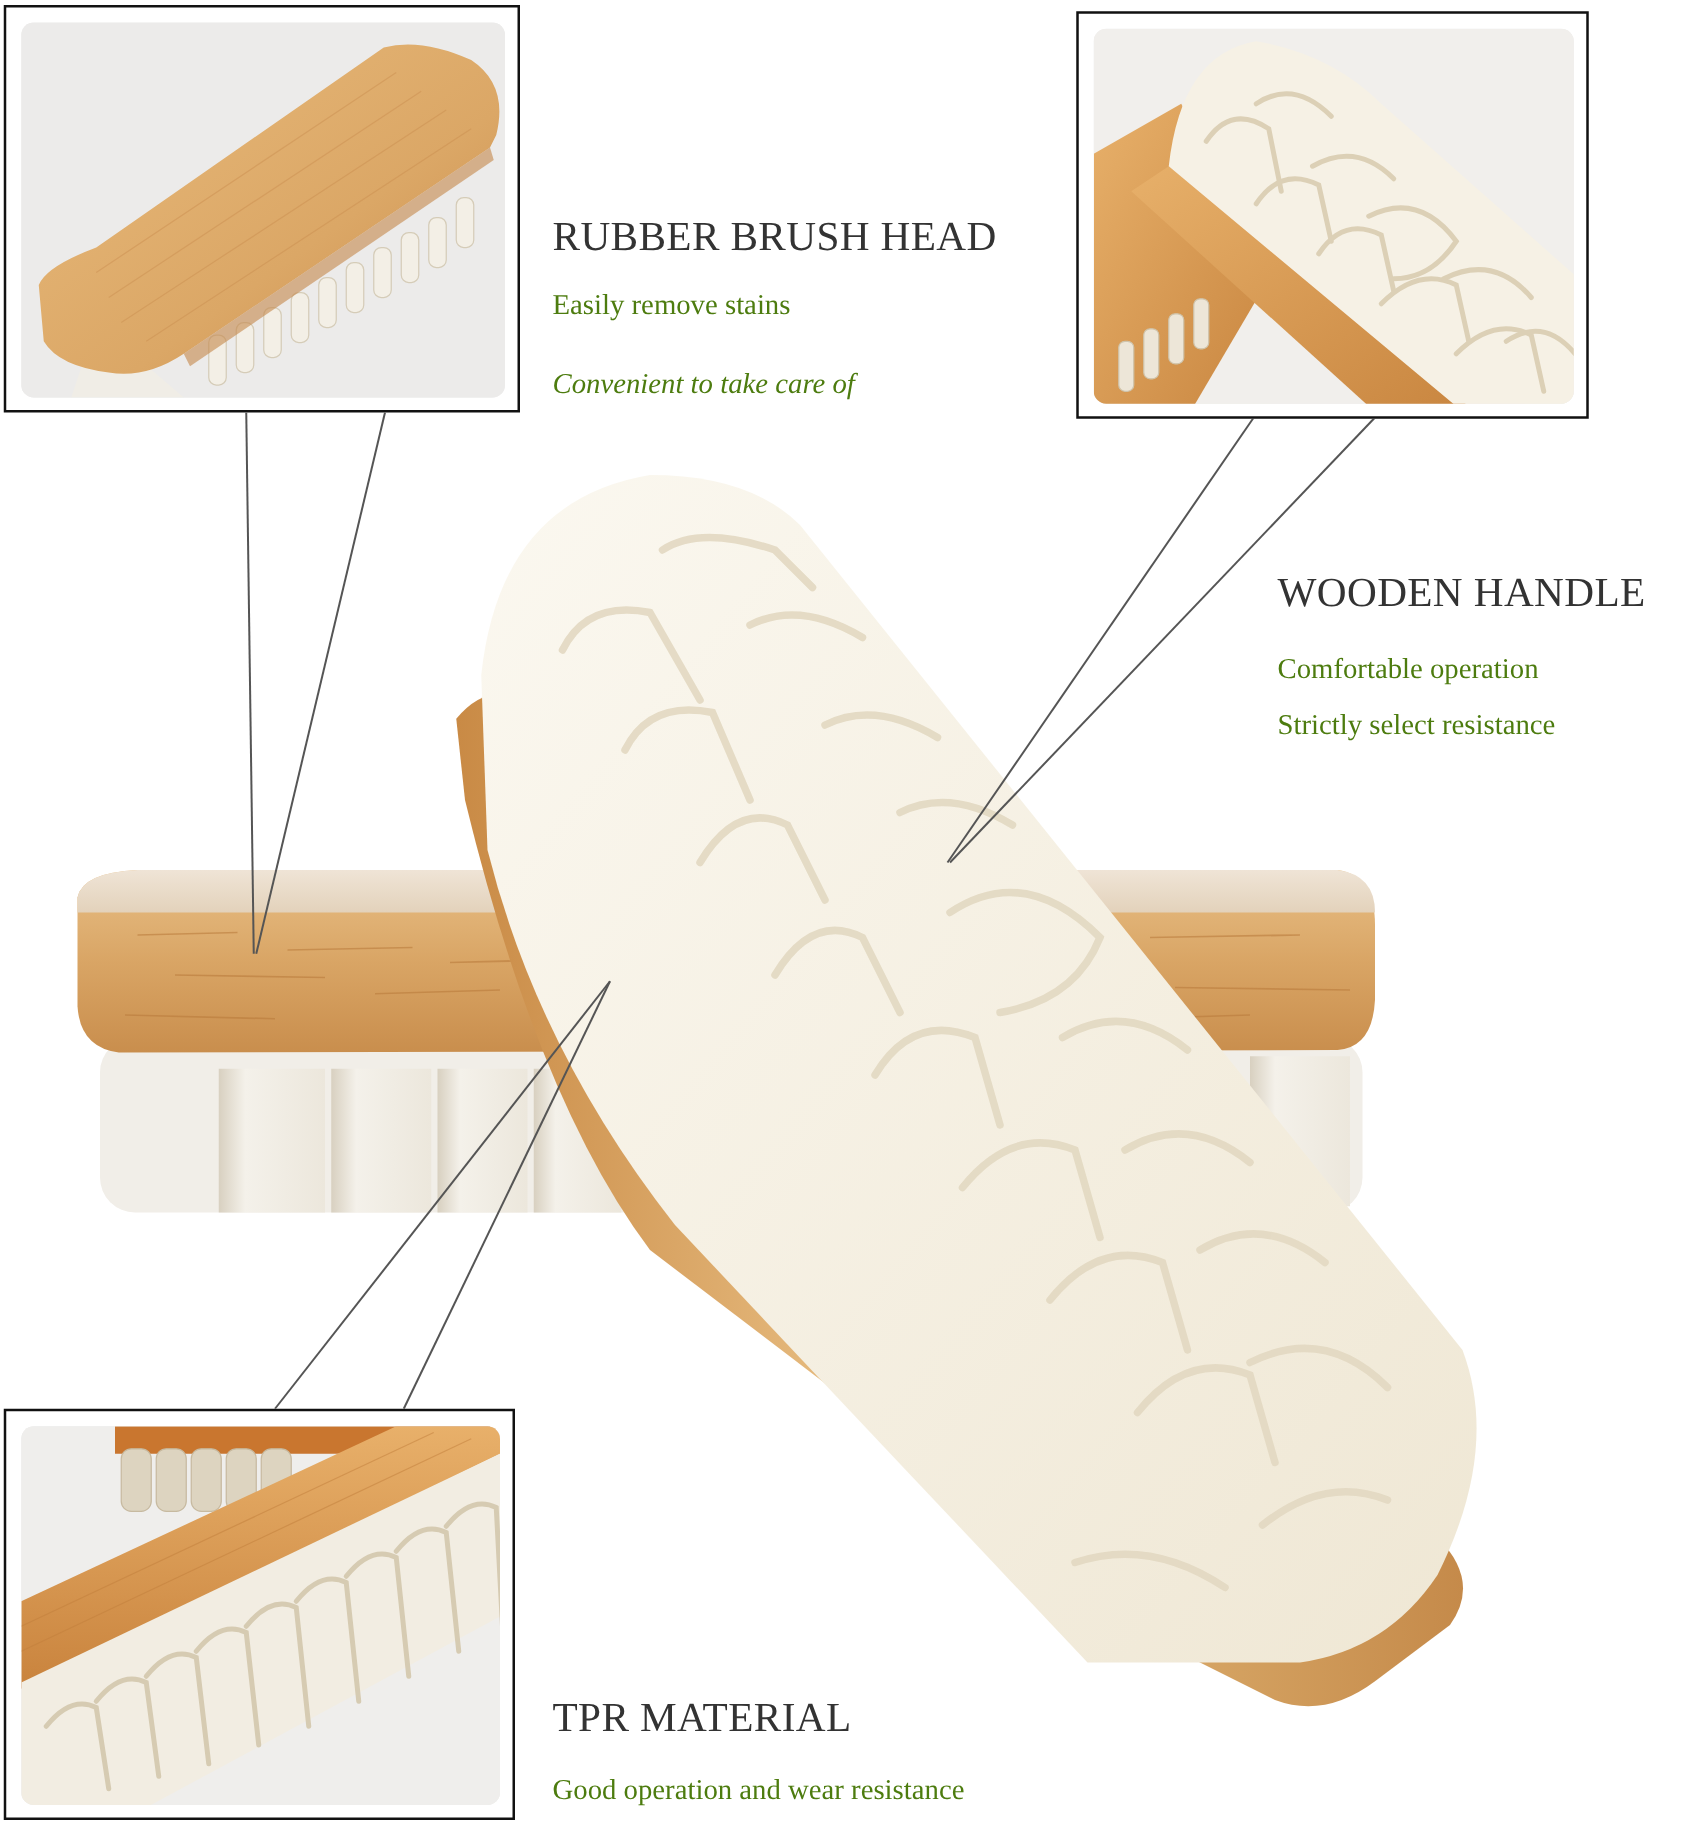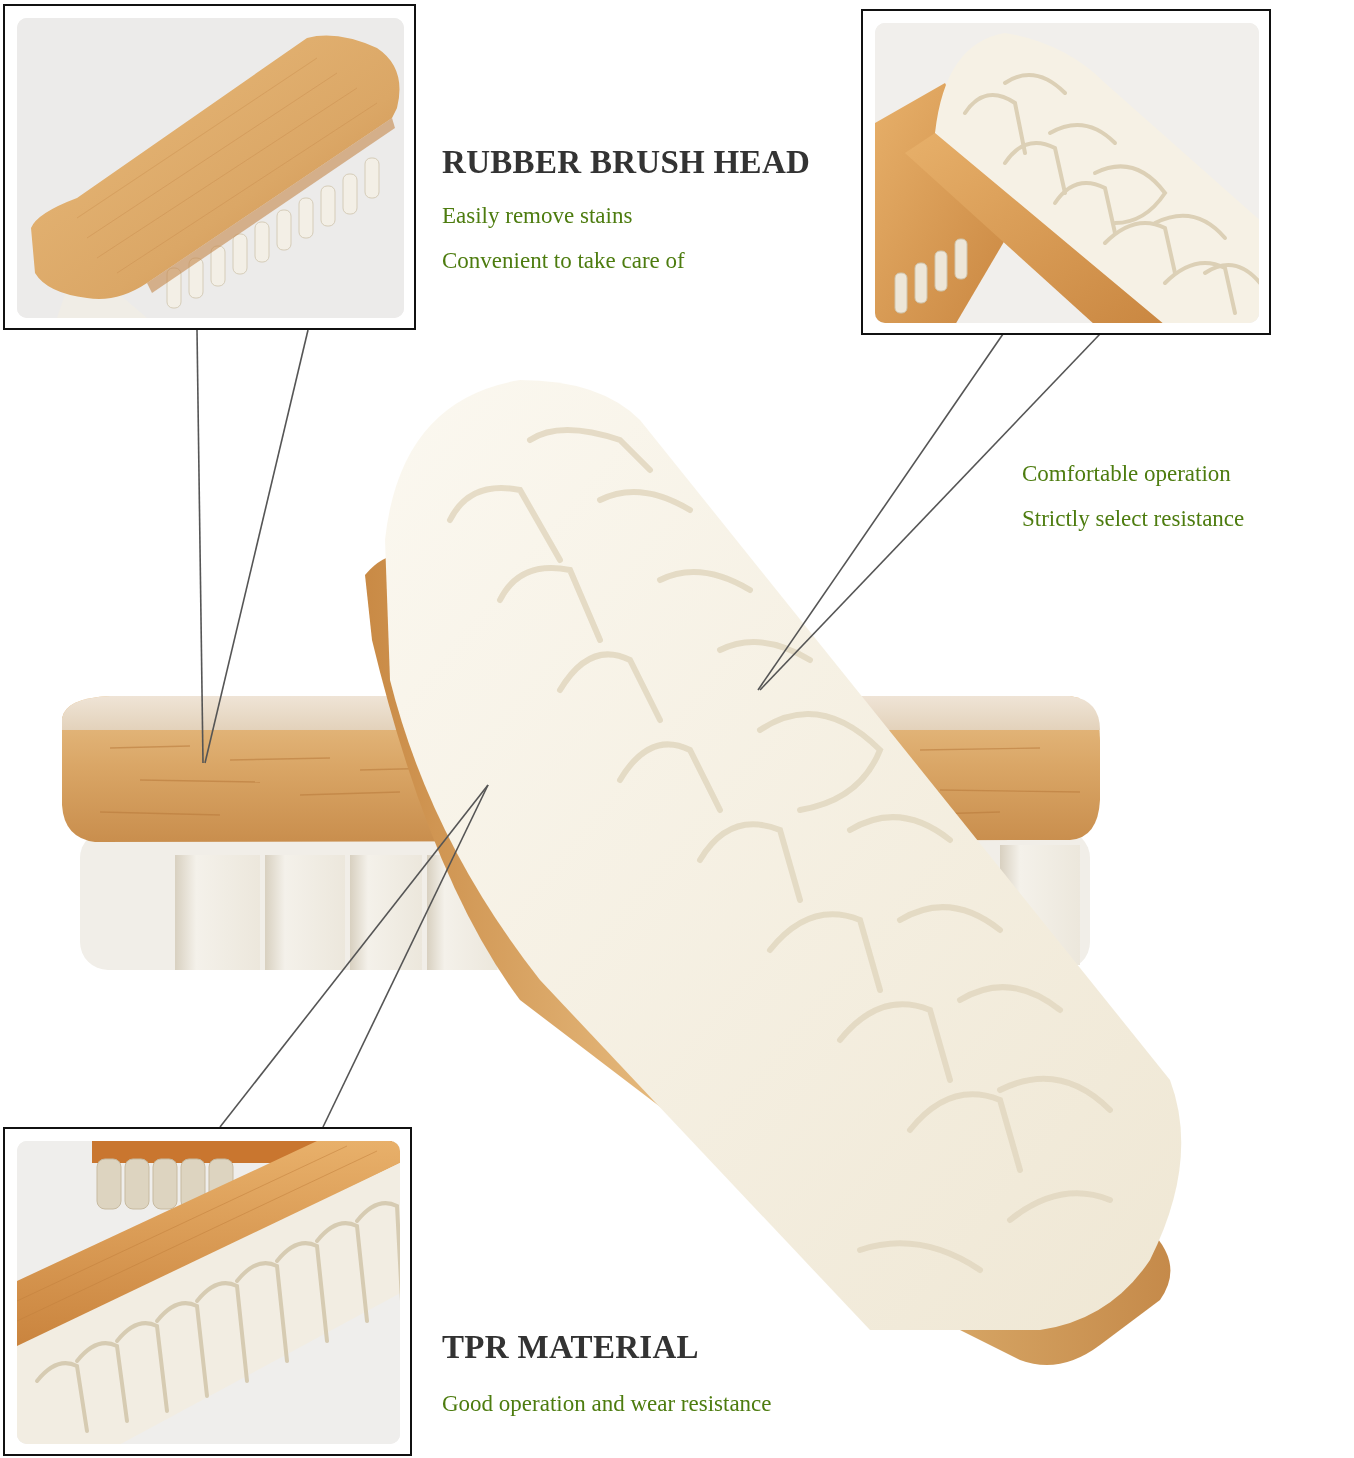--- a/index.html
+++ b/index.html
@@ -6,21 +6,21 @@
     body { width: 1354px; height: 1458px; position: relative; overflow: hidden; font-family: "DejaVu Serif", serif; }
 
     .stage { position: absolute; left: 0; top: 0; width: 1354px; height: 1458px; background: #ffffff; }
 
     
     .inset { position: absolute; border: 2px solid #111; background: #fff; box-sizing: border-box; }
     .inset .photo { position: absolute; left: 12px; top: 12px; right: 10px; bottom: 10px; border-radius: 10px; overflow: hidden; background: #ecebea; }
 
     
     .feature { position: absolute; color: #333333; }
-    .feature .title { font-family: "Liberation Serif", "DejaVu Serif", serif; font-weight: bold; font-size: 33px; letter-spacing: 0.3px; line-height: 1; white-space: nowrap; }
+    .feature .title { font-family: "Liberation Serif", "DejaVu Serif", serif; font-weight: normal; font-size: 33px; letter-spacing: 0.3px; line-height: 1; white-space: nowrap; margin-top: 28px; }
     .feature .line { font-family: "Liberation Serif", "DejaVu Serif", serif; font-size: 23px; line-height: 1; white-space: nowrap; color: #4d7c0f; }
 
     svg { display: block; }
     .callouts { position: absolute; left: 0; top: 0; width: 1354px; height: 1458px; pointer-events: none; }
   </style>
 </head>
 <body>
 
 <div class="stage">
 
@@ -233,24 +233,25 @@
           <path d="M300 100 Q320 75 340 85 L350 180"></path>
           <path d="M340 80 Q360 55 380 65 L385 160"></path>
         </g>
       </svg>
     </div>
   </div>
 
   <div class="feature" style="left:442px; top:146px;">
     <div class="title">RUBBER BRUSH HEAD</div>
     <div class="line" style="margin-top:25px;">Easily remove stains</div>
-    <div class="line" style="margin-top:22px;">Convenient to take care of</div>
+    <div class="line" style="margin-top:40px;font-style:italic;">Convenient to take care of</div>
   </div>
 
   <div class="feature" style="left:1022px; top:431px;">
+    <div class="title">WOODEN HANDLE</div>
     <div class="line" style="margin-top:31px;">Comfortable operation</div>
     <div class="line" style="margin-top:22px;">Strictly select resistance</div>
   </div>
 
   <div class="feature" style="left:442px; top:1331px;">
     <div class="title">TPR MATERIAL</div>
     <div class="line" style="margin-top:28px;">Good operation and wear resistance</div>
   </div>
 
 </div>

